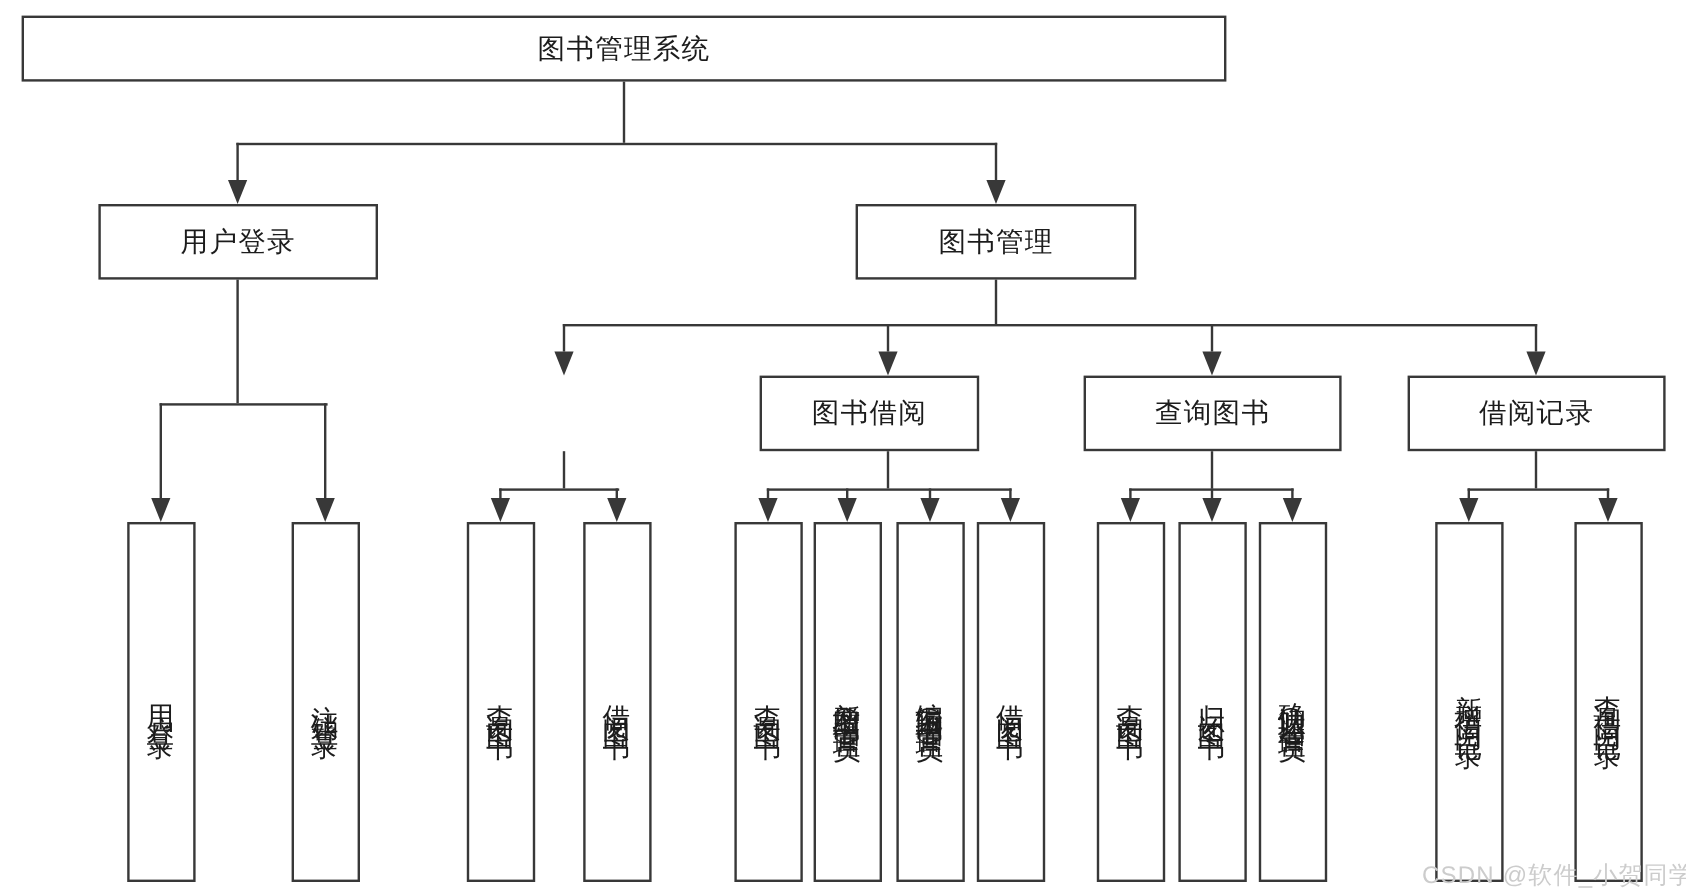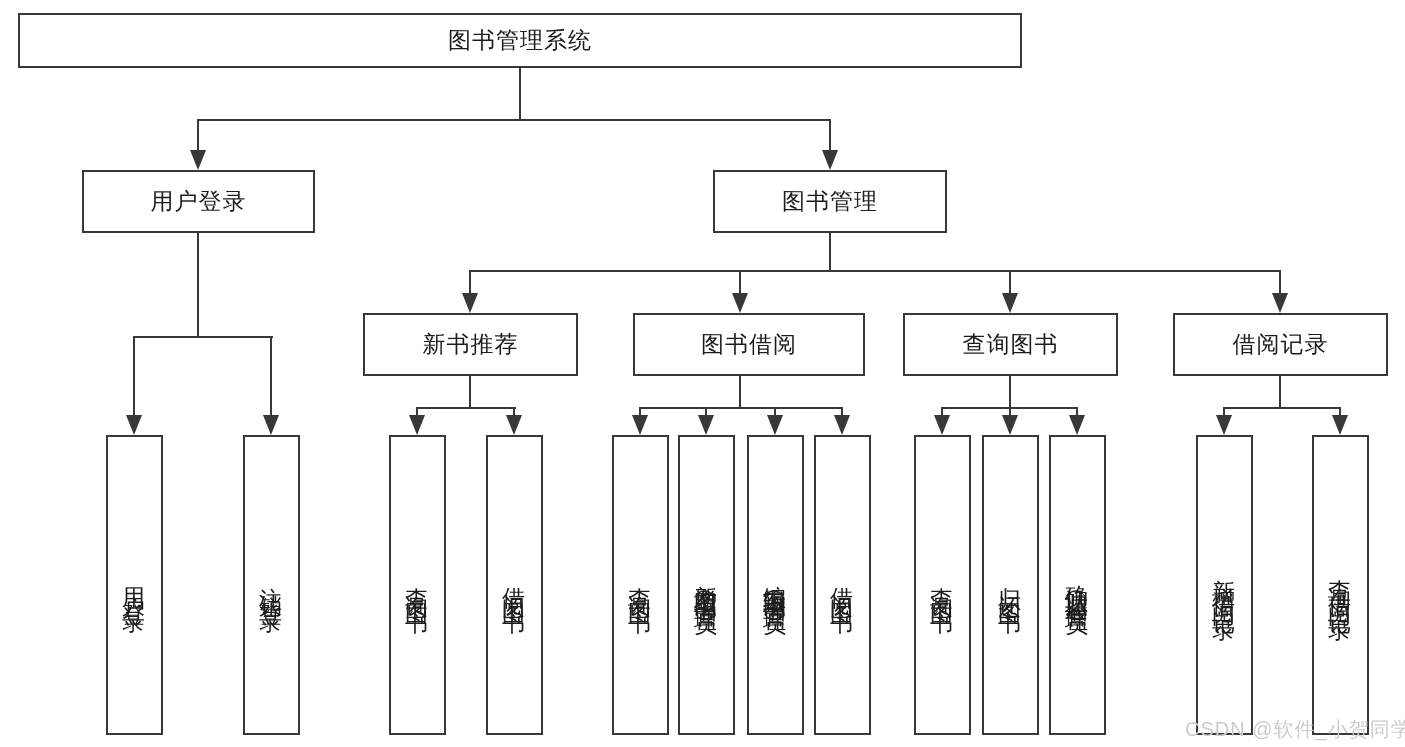--- a/index.html
+++ b/index.html
@@ -30,22 +30,21 @@
 </head>
 <body>
 
 <div class="stage">
 
   <div class="box" style="left:18px;top:13px;width:1004px;height:55px;">图书管理系统</div>
 
   <div class="box" style="left:82px;top:170px;width:233px;height:63px;">用户登录</div>
   <div class="box" style="left:713px;top:170px;width:234px;height:63px;">图书管理</div>
 
-  <div class="box" style="left:363px;top:313px;width:215px;height:63px;">新书推荐</div>
-  <div class="box" style="left:633px;top:313px;width:232px;height:63px;">图书借阅</div>
+  <div class="box" style="left:633px;top:313px;width:183px;height:63px;">图书借阅</div>
   <div class="box" style="left:903px;top:313px;width:215px;height:63px;">查询图书</div>
   <div class="box" style="left:1173px;top:313px;width:215px;height:63px;">借阅记录</div>
 
   <div class="box vbox" style="left:106px;top:435px;width:57px;height:300px;">用户登录</div>
   <div class="box vbox" style="left:243px;top:435px;width:57px;height:300px;">注销登录</div>
 
   <div class="box vbox" style="left:389px;top:435px;width:57px;height:300px;">查询图书</div>
   <div class="box vbox" style="left:486px;top:435px;width:57px;height:300px;">借阅图书</div>
 
   <div class="box vbox" style="left:612px;top:435px;width:57px;height:300px;">查询图书</div>

